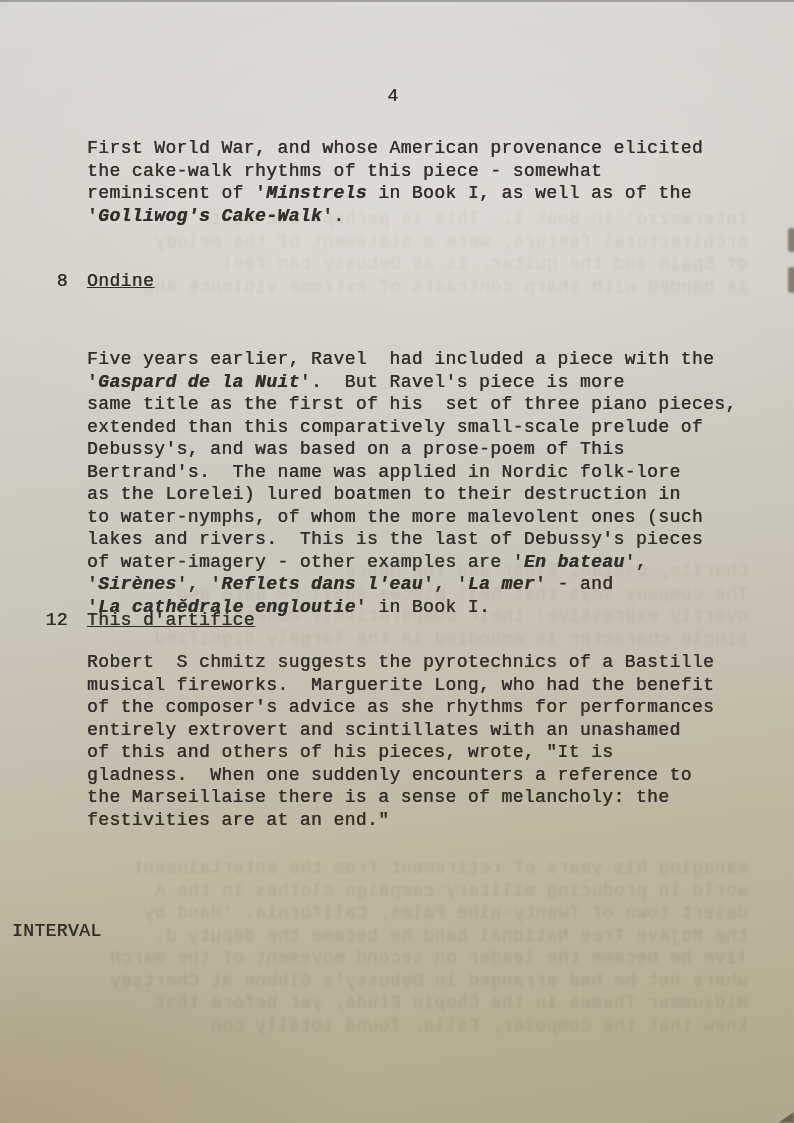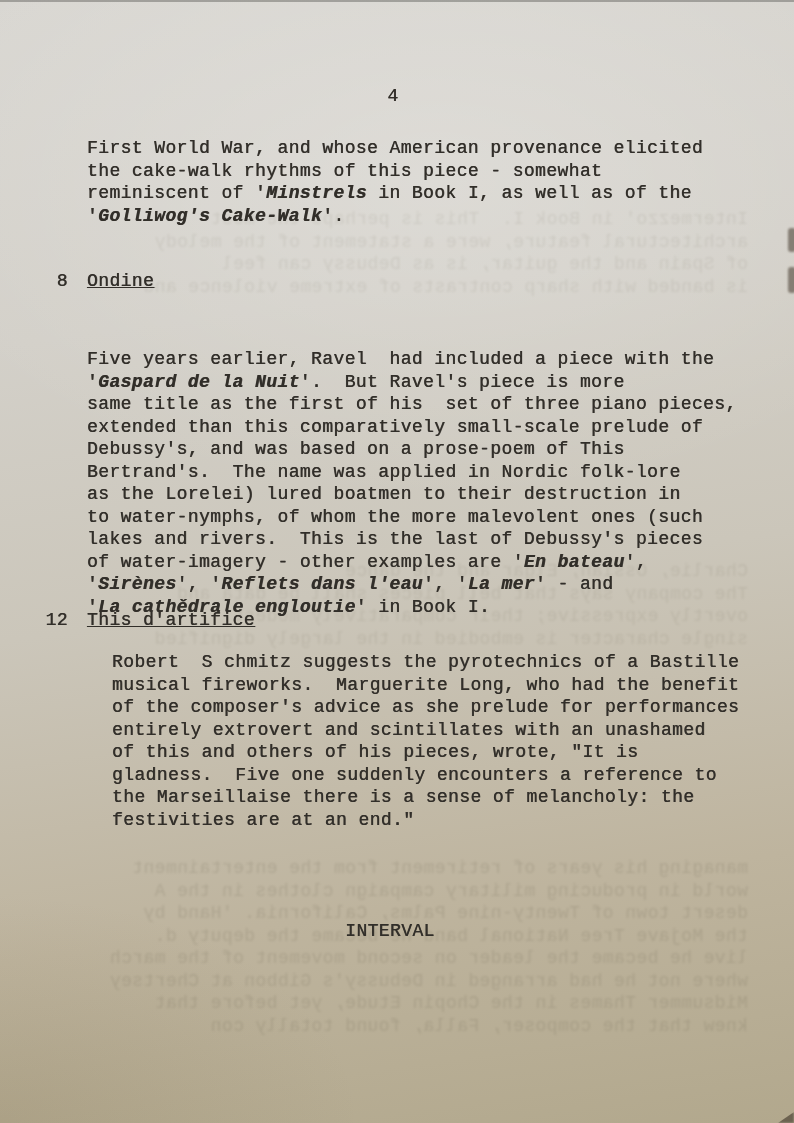--- a/index.html
+++ b/index.html
@@ -25,27 +25,27 @@
     position:absolute;
     font-size:18px;line-height:22.5px;letter-spacing:0.4px;
     text-shadow:0.4px 0 0 rgba(49,46,41,0.75), -0.2px 0 0 rgba(49,46,41,0.4);
   }
   .tline{white-space:pre;}
   .it{font-style:italic;font-weight:bold;}
   .page-number{top:85px;left:0;width:786px;text-align:center;}
   .para{left:87px;}
   .para.p1{top:137px;}
   .para.p2{top:312px;margin-top:36px;}
-  .para.p3{top:651px;margin-left:25px;}
+  .para.p3{top:651px;}
   .heading{left:0;width:794px;}
   .heading.h1{top:270px;}
   .heading.h2{top:609px;}
   .heading .num{position:absolute;left:30px;width:38px;text-align:right;white-space:pre;}
   .heading .htitle{position:absolute;left:87px;white-space:pre;text-decoration:underline;}
-  .interval{top:920px;left:0;width:780px;text-align:center;}
+  .interval{top:920px;left:12px;width:780px;}
   .ghost{
     position:absolute;left:60px;width:688px;
     font-size:18px;line-height:22.5px;letter-spacing:0.4px;
     color:#5e5744;
     transform:scaleX(-1);
     filter:blur(1.1px);
     pointer-events:none;
   }
   .ghost .gline{white-space:pre;overflow:hidden;}
   .ghost.ga{top:208px;opacity:0.10;}
@@ -112,24 +112,24 @@
     </div>
 
   <div class="txt heading h2">
     <span class="num">12</span>
     <span class="htitle">This d'artifice</span>
   </div>
 
   <div class="txt para p3">
       <div class="tline"><span>Robert  S chmitz suggests the pyrotechnics of a Bastille</span></div>
       <div class="tline"><span>musical fireworks.  Marguerite Long, who had the benefit</span></div>
-      <div class="tline"><span>of the composer's advice as she prelude for performances</span></div>
+      <div class="tline"><span>of the composer's advice as she rhythms for performances</span></div>
       <div class="tline"><span>entirely extrovert and scintillates with an unashamed</span></div>
       <div class="tline"><span>of this and others of his pieces, wrote, "It is</span></div>
-      <div class="tline"><span>gladness.  Five one suddenly encounters a reference to</span></div>
+      <div class="tline"><span>gladness.  When one suddenly encounters a reference to</span></div>
       <div class="tline"><span>the Marseillaise there is a sense of melancholy: the</span></div>
       <div class="tline"><span>festivities are at an end."</span></div>
     </div>
 
   <div class="txt interval">INTERVAL</div>
 
   <div class="edge-mark m1"></div>
   <div class="edge-mark m2"></div>
   <div class="corner-mark"></div>
 

